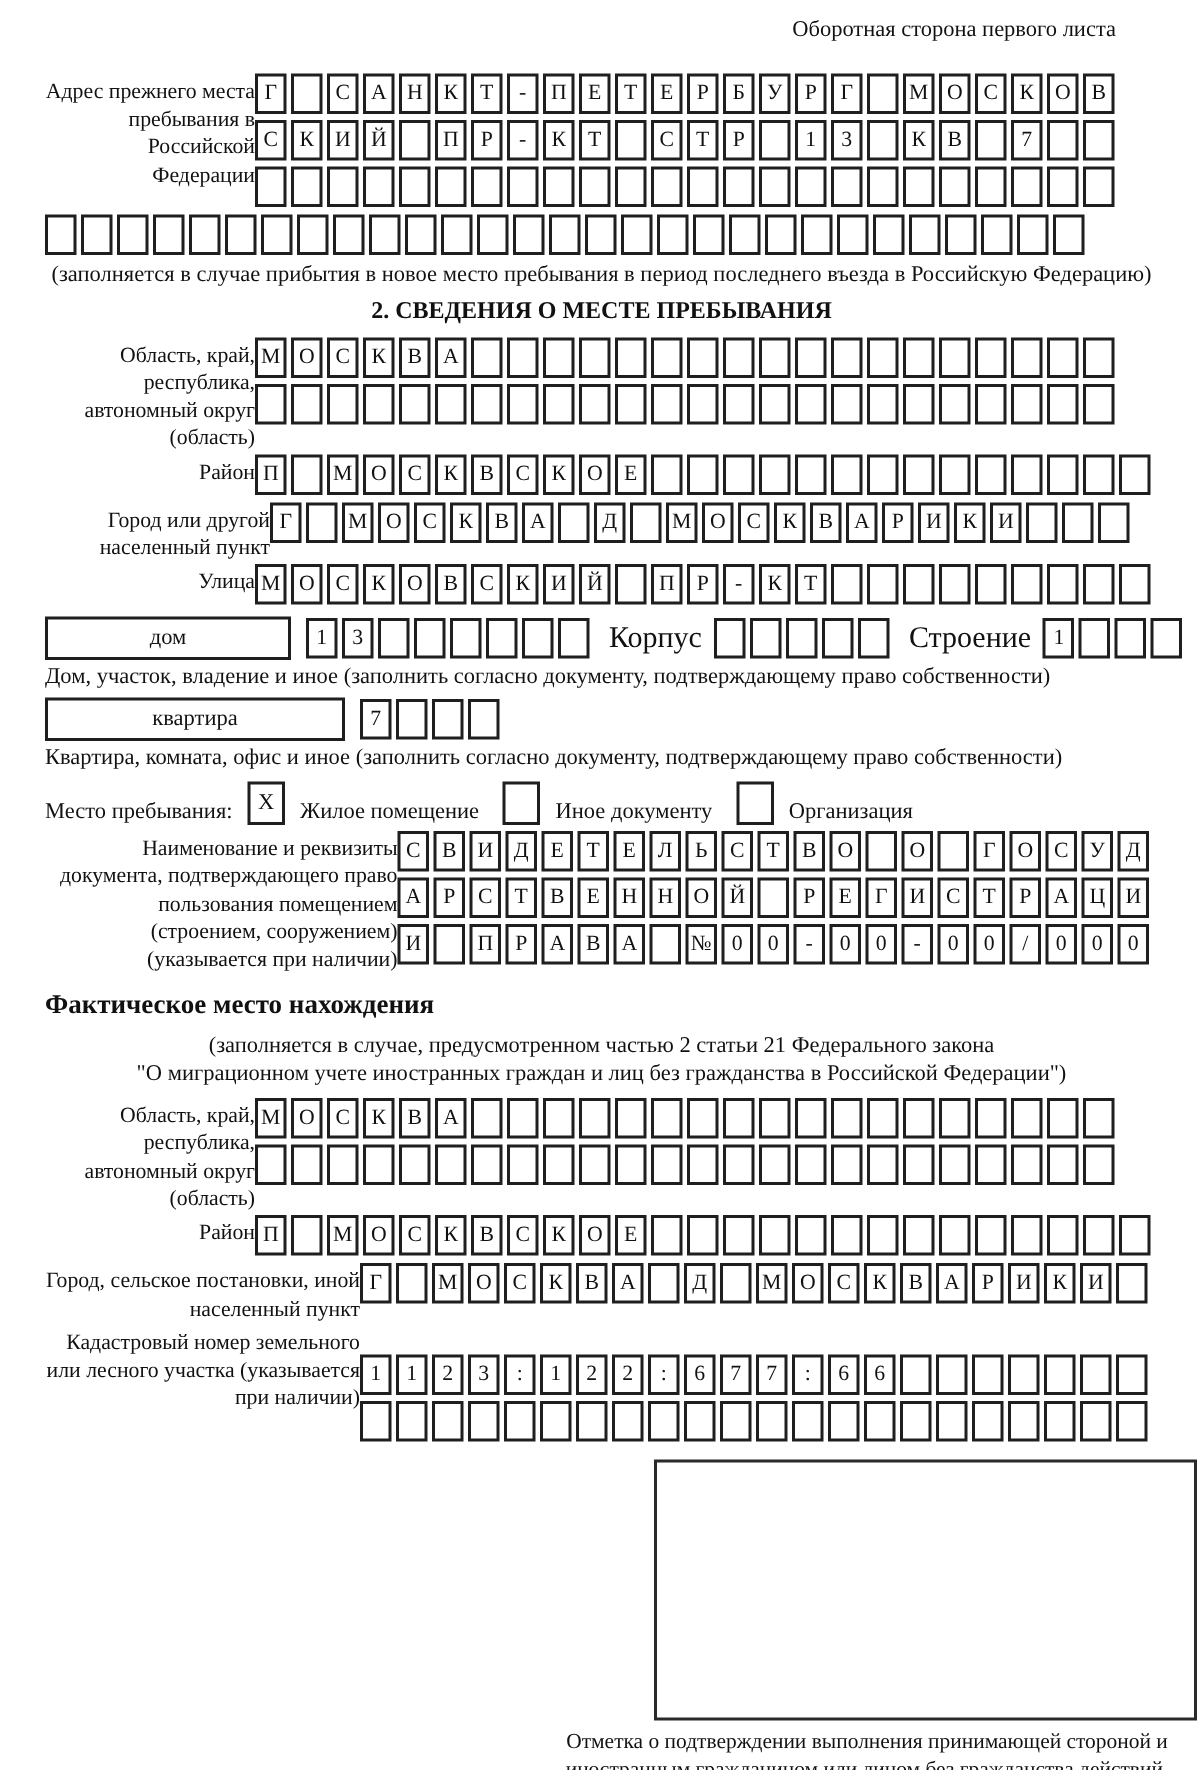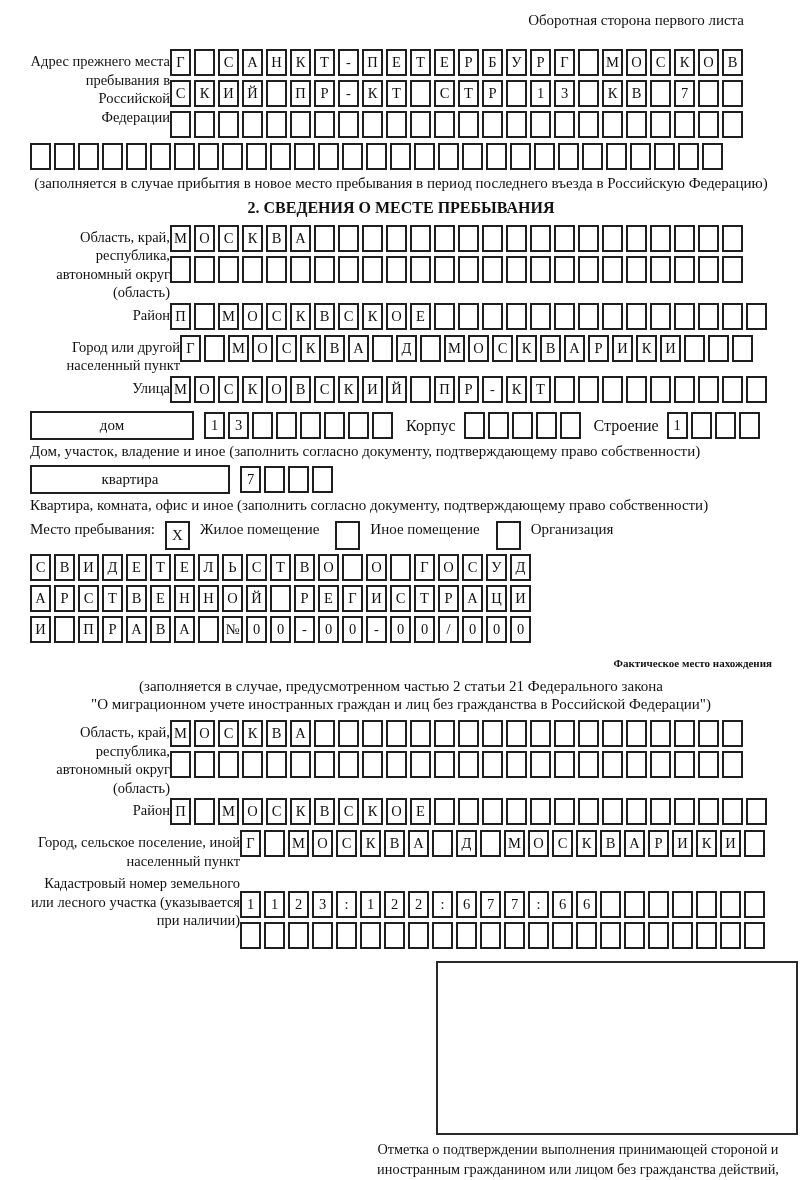--- a/index.html
+++ b/index.html
@@ -18,33 +18,33 @@
 
   .cellrow { display:flex; flex-wrap:nowrap; margin-bottom:4px; }
   .cbox {
     flex:0 0 auto; width:17px; height:23px; border:2px solid #1f1f1f; margin-right:3px;
     display:inline-flex; align-items:center; justify-content:center;
     font-size:14.5px; background:#fff;
   }
   .note { font-size:15px; line-height:1.25; }
   .note-center { text-align:center; }
   .sec-title { text-align:center; font-weight:bold; font-size:16px; margin:6px 0 8px; }
-  .sub-title { text-align:right; font-weight:bold; font-size:11px; margin:10px 0 8px; }
+  .sub-title { text-align:left; font-weight:bold; font-size:18px; margin:10px 0 8px; }
 
   .inline-row { display:flex; align-items:center; margin:4px 0 2px;text-align:center; }
   .wide-label {
     border:2px solid #1f1f1f; height:25px; display:flex; align-items:center; justify-content:center;
     font-size:15px; flex:0 0 auto; background:#fff;
   }
   .dom-w { width:160px; margin-right:10px; }
   .kv-w { width:196px; margin-right:10px; }
-  .small-cap { font-size:16px; flex:0 0 auto; }
+  .small-cap { font-size:20px; flex:0 0 auto; }
   .gap-l { margin-left:10px; } .gap-r { margin-right:8px; }
 
-  .stay-row { display:flex; align-items:flex-start; font-size:15px; margin-top:6px; }
+  .stay-row { display:flex; align-items:flex-end; font-size:15px; margin-top:6px; }
   .cb {
     width:21px; height:25px; border:2px solid #1f1f1f; display:inline-flex; flex:0 0 auto;
     align-items:center; justify-content:center; font-size:15px; margin:0 10px; background:#fff;
   }
   .stay-opt { margin-right:6px; }
 
   .stamp-wrap { width:480px; margin-left:308px; margin-top:8px; }
   .stamp-box { width:358px; height:170px; border:2px solid #2a2a2a; margin-left:98px; background:#fff; }
   .stamp-caption { text-align:center; font-size:14.3px; line-height:1.35; margin-top:5px; }
 
@@ -365,26 +365,27 @@
         <span class="cbox"></span>
       </div>
   </div>
   <div class="note mb2">Квартира, комната, офис и иное (заполнить согласно документу, подтверждающему право собственности)</div>
 
   <div class="stay-row">
     <span>Место пребывания:</span>
     <span class="cb">X</span>
     <span class="stay-opt">Жилое помещение</span>
     <span class="cb"></span>
-    <span class="stay-opt">Иное помещение</span>
+    <span class="stay-opt">Иное документу</span>
     <span class="cb"></span>
     <span class="stay-opt">Организация</span>
   </div>
 
   <div class="fieldrow mt4">
+    <div class="flabel w235">Наименование и реквизиты документа, подтверждающего право пользования помещением (строением, сооружением) (указывается при наличии)</div>
     <div class="rows-col">
       <div class="cellrow">
           <span class="cbox">С</span>
           <span class="cbox">В</span>
           <span class="cbox">И</span>
           <span class="cbox">Д</span>
           <span class="cbox">Е</span>
           <span class="cbox">Т</span>
           <span class="cbox">Е</span>
           <span class="cbox">Л</span>
@@ -538,21 +539,21 @@
         <span class="cbox"></span>
         <span class="cbox"></span>
         <span class="cbox"></span>
         <span class="cbox"></span>
         <span class="cbox"></span>
         <span class="cbox"></span>
       </div>
   </div>
 
   <div class="fieldrow">
-    <div class="flabel w210">Город, сельское поселение, иной населенный пункт</div>
+    <div class="flabel w210">Город, сельское постановки, иной населенный пункт</div>
     <div class="cellrow">
         <span class="cbox">Г</span>
         <span class="cbox"></span>
         <span class="cbox">М</span>
         <span class="cbox">О</span>
         <span class="cbox">С</span>
         <span class="cbox">К</span>
         <span class="cbox">В</span>
         <span class="cbox">А</span>
         <span class="cbox"></span>

